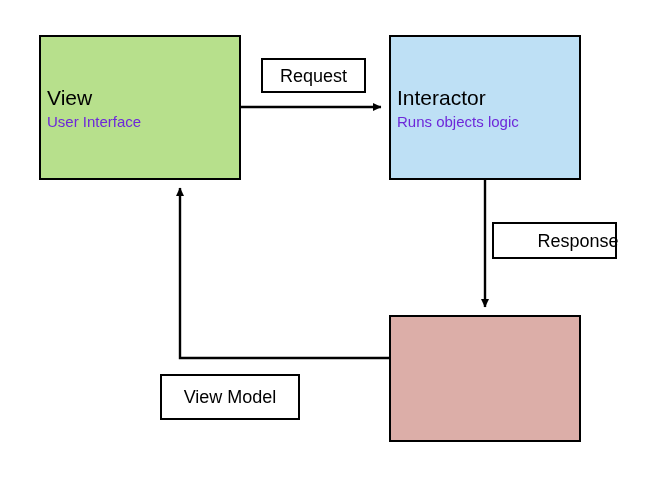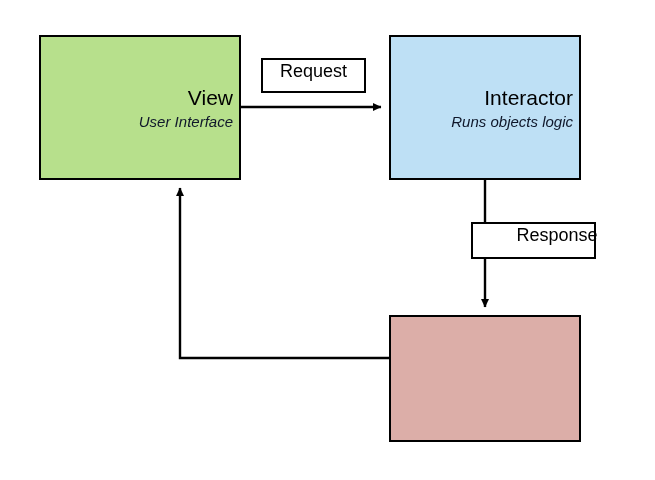--- a/index.html
+++ b/index.html
@@ -25,36 +25,35 @@
     width: 655px;
     height: 480px;
     pointer-events: none;
   }
   .node {
     position: absolute;
     box-sizing: border-box;
     border: 2px solid #000000;
     display: flex;
     flex-direction: column;
-    align-items: flex-end;
+    align-items: flex-start;
     justify-content: center;
     text-align: center;
     padding: 4px 6px;
   }
   .node-title {
     font-size: 21px;
     line-height: 26px;
     color: #000000;
     font-weight: normal;
   }
   .node-subtitle {
     font-size: 15px;
     line-height: 19px;
-    font-style: italic;
-    color: #0f172a;
+    color: #6d28d9;
     margin-top: 1px;
     max-width: 100%;
   }
   #node-view {
     left: 39px;
     top: 35px;
     width: 202px;
     height: 145px;
     background: #b7e08c;
   }
@@ -71,35 +70,35 @@
     width: 192px;
     height: 127px;
     background: #dcaea8;
   }
   .edge-label {
     position: absolute;
     box-sizing: border-box;
     border: 2px solid #000000;
     background: #ffffff;
     display: flex;
-    align-items: flex-start;
+    align-items: center;
     justify-content: center;
     font-size: 18px;
     line-height: 22px;
     color: #000000;
     white-space: nowrap;
   }
   #label-request {
     left: 261px;
     top: 58px;
     width: 105px;
     height: 35px;
   }
   #label-response {
-    left: 471px;
+    left: 492px;
     top: 222px;
     width: 125px;
     height: 37px;
     padding-left: 47px;
   }
   #label-viewmodel {
     left: 160px;
     top: 374px;
     width: 140px;
     height: 46px;
@@ -144,14 +143,17 @@
   </div>
 
   <div class="edge-label" id="label-request">
     <span>Request</span>
   </div>
 
   <div class="edge-label" id="label-response">
     <span>Response</span>
   </div>
 
+  <div class="edge-label" id="label-viewmodel">
+    <span>View Model</span>
+  </div>
 
 </div>
 
 </body></html>

